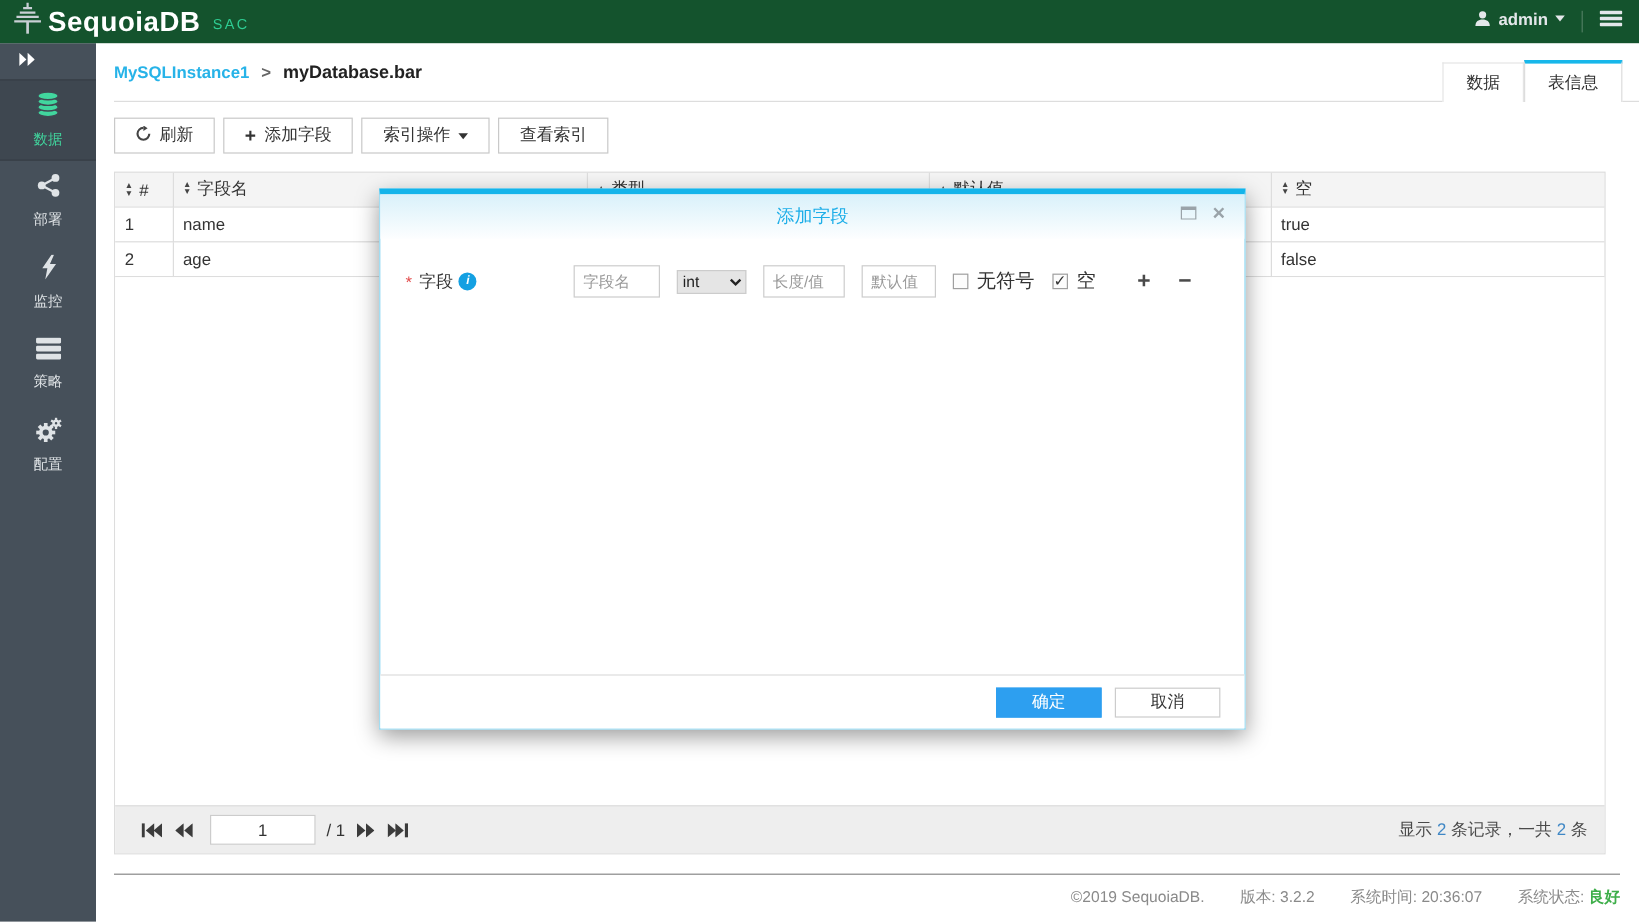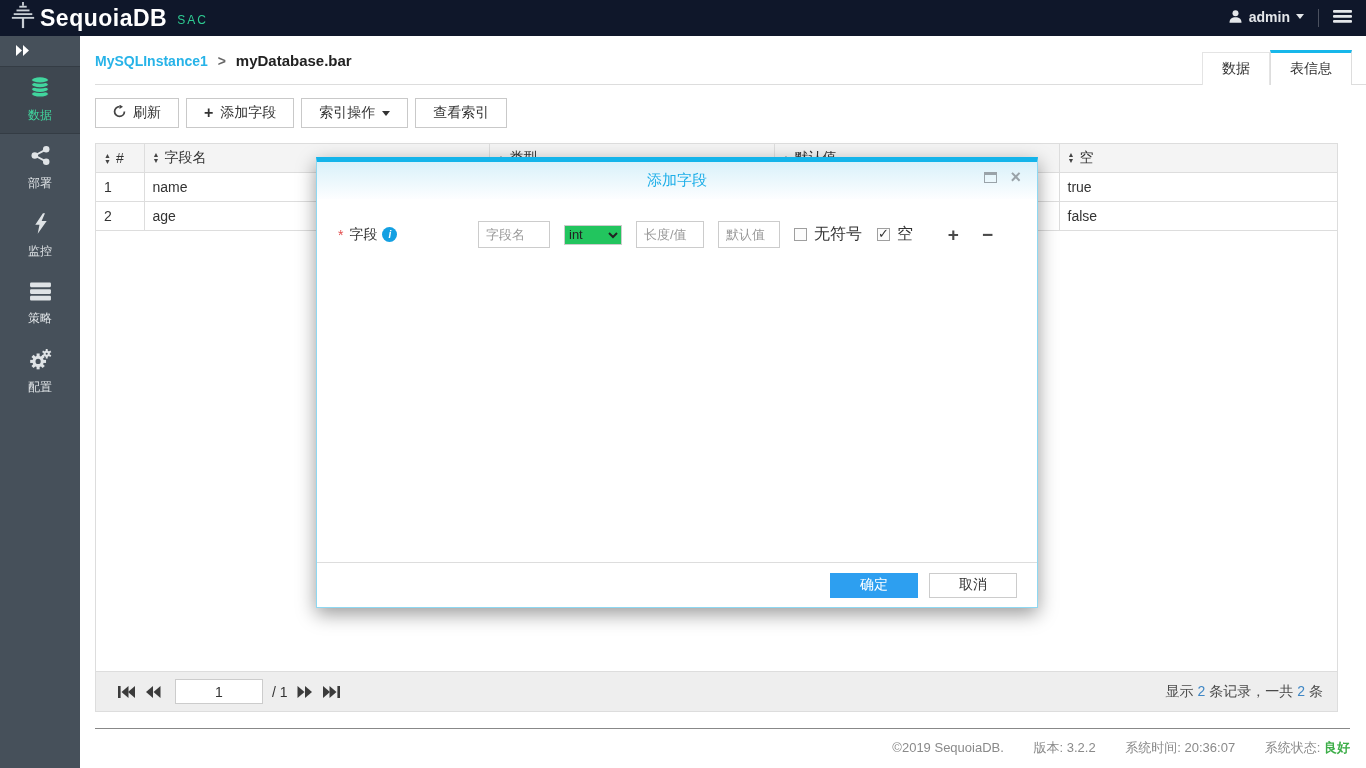--- a/index.html
+++ b/index.html
@@ -1,20 +1,20 @@
 <!DOCTYPE html>
 <html><head>
 <meta charset="utf-8">
 <style>
   * { margin:0; padding:0; box-sizing:border-box; }
   html,body { width:1366px; height:768px; overflow:hidden;
     font-family:"Liberation Sans","DejaVu Sans",sans-serif; background:#fff; color:#333; }
 
   
-  .topbar { position:absolute; top:0; left:0; right:0; height:36px; background:#0f172a;
+  .topbar { position:absolute; top:0; left:0; right:0; height:36px; background:#14532d;
     display:flex; align-items:center; padding:0 14px 0 10px; z-index:30; }
   .brand { display:flex; align-items:center; gap:4px; cursor:pointer; }
   .brand-name { color:#fff; font-size:23px; font-weight:600; letter-spacing:0.5px; }
   .brand-suffix { color:#2ecc92; font-size:12px; letter-spacing:2px; margin-left:6px; padding-top:4px; }
   .topbar-right { margin-left:auto; display:flex; align-items:center; gap:14px; }
   .user-menu { display:flex; align-items:flex-start; gap:6px; cursor:pointer; }
   .user-name { color:#e4e7ea; font-size:14px; font-weight:bold; }
   .caret-down { width:0; height:0; border:4px solid transparent; border-top:5px solid #e4e7ea; margin-top:5px; }
   .topbar-divider { width:1px; height:18px; background:rgba(255,255,255,0.25); }
 
@@ -93,21 +93,21 @@
   .req { color:#e24c4c; margin-right:1px; }
   .info-icon { width:15px; height:15px; border-radius:50%; background:#14a0e2; color:#fff;
     display:inline-flex; align-items:center; justify-content:center; font-size:10px;
     font-weight:bold; font-style:italic; cursor:pointer; }
   .info-icon::before { content:"i"; }
   .ti { height:27px; border:1px solid #ccc; font-size:13px; font-family:inherit; padding:0 7px;
     color:#333; margin-right:14px; }
   .ti::placeholder { color:#999; }
   .w-name { width:72px; } .w-len { width:68px; } .w-def { width:62px; }
   .type-select { width:58px; height:20px; border:1px solid #ccc; font-size:13px; font-family:inherit;
-    margin-right:14px; background:#22c55e; color:#222; }
+    margin-right:14px; background:#e5e5e5; color:#222; }
   .cb-group { display:flex; align-items:center; gap:7px; margin-right:15px; font-size:16px; }
   .cb { width:13px; height:13px; border:1px solid #9f9f9f; background:#fcfcfc; position:relative;
     display:inline-block; cursor:pointer; }
   .cb.checked::after { content:"\2713"; position:absolute; top:-3px; left:0; font-size:13px;
     font-weight:bold; color:#333; }
   .row-actions { margin-left:auto; margin-right:44px; display:flex; gap:23px; }
   .plus-icon,.minus-icon { font-size:19px; font-weight:bold; color:#4a4a4a; line-height:1;
     cursor:pointer; background:none; border:none; }
   .plus-icon::before { content:"+"; } .minus-icon::before { content:"\2212"; }
   .modal-footer { position:absolute; left:0; right:0; bottom:0; height:45px; border-top:1px solid #ddd;

